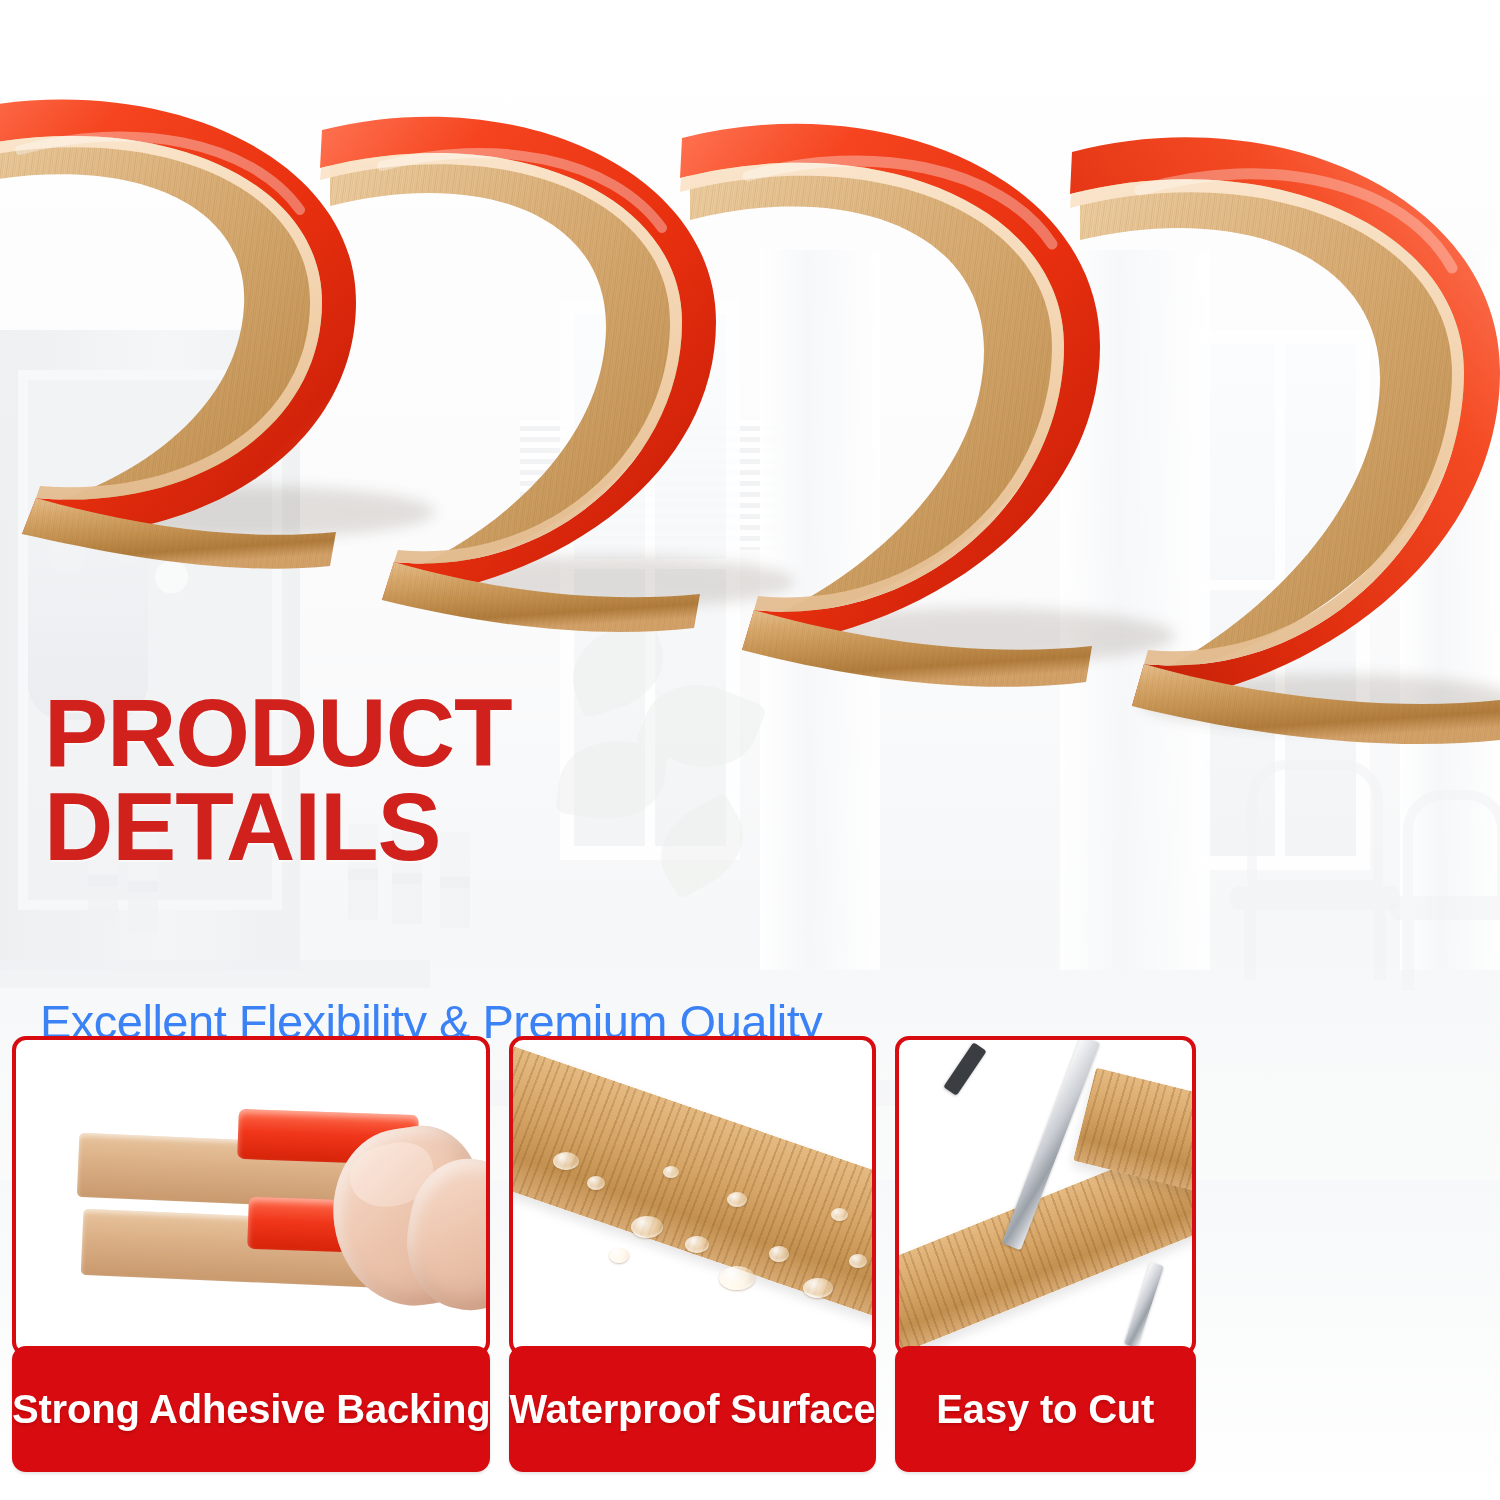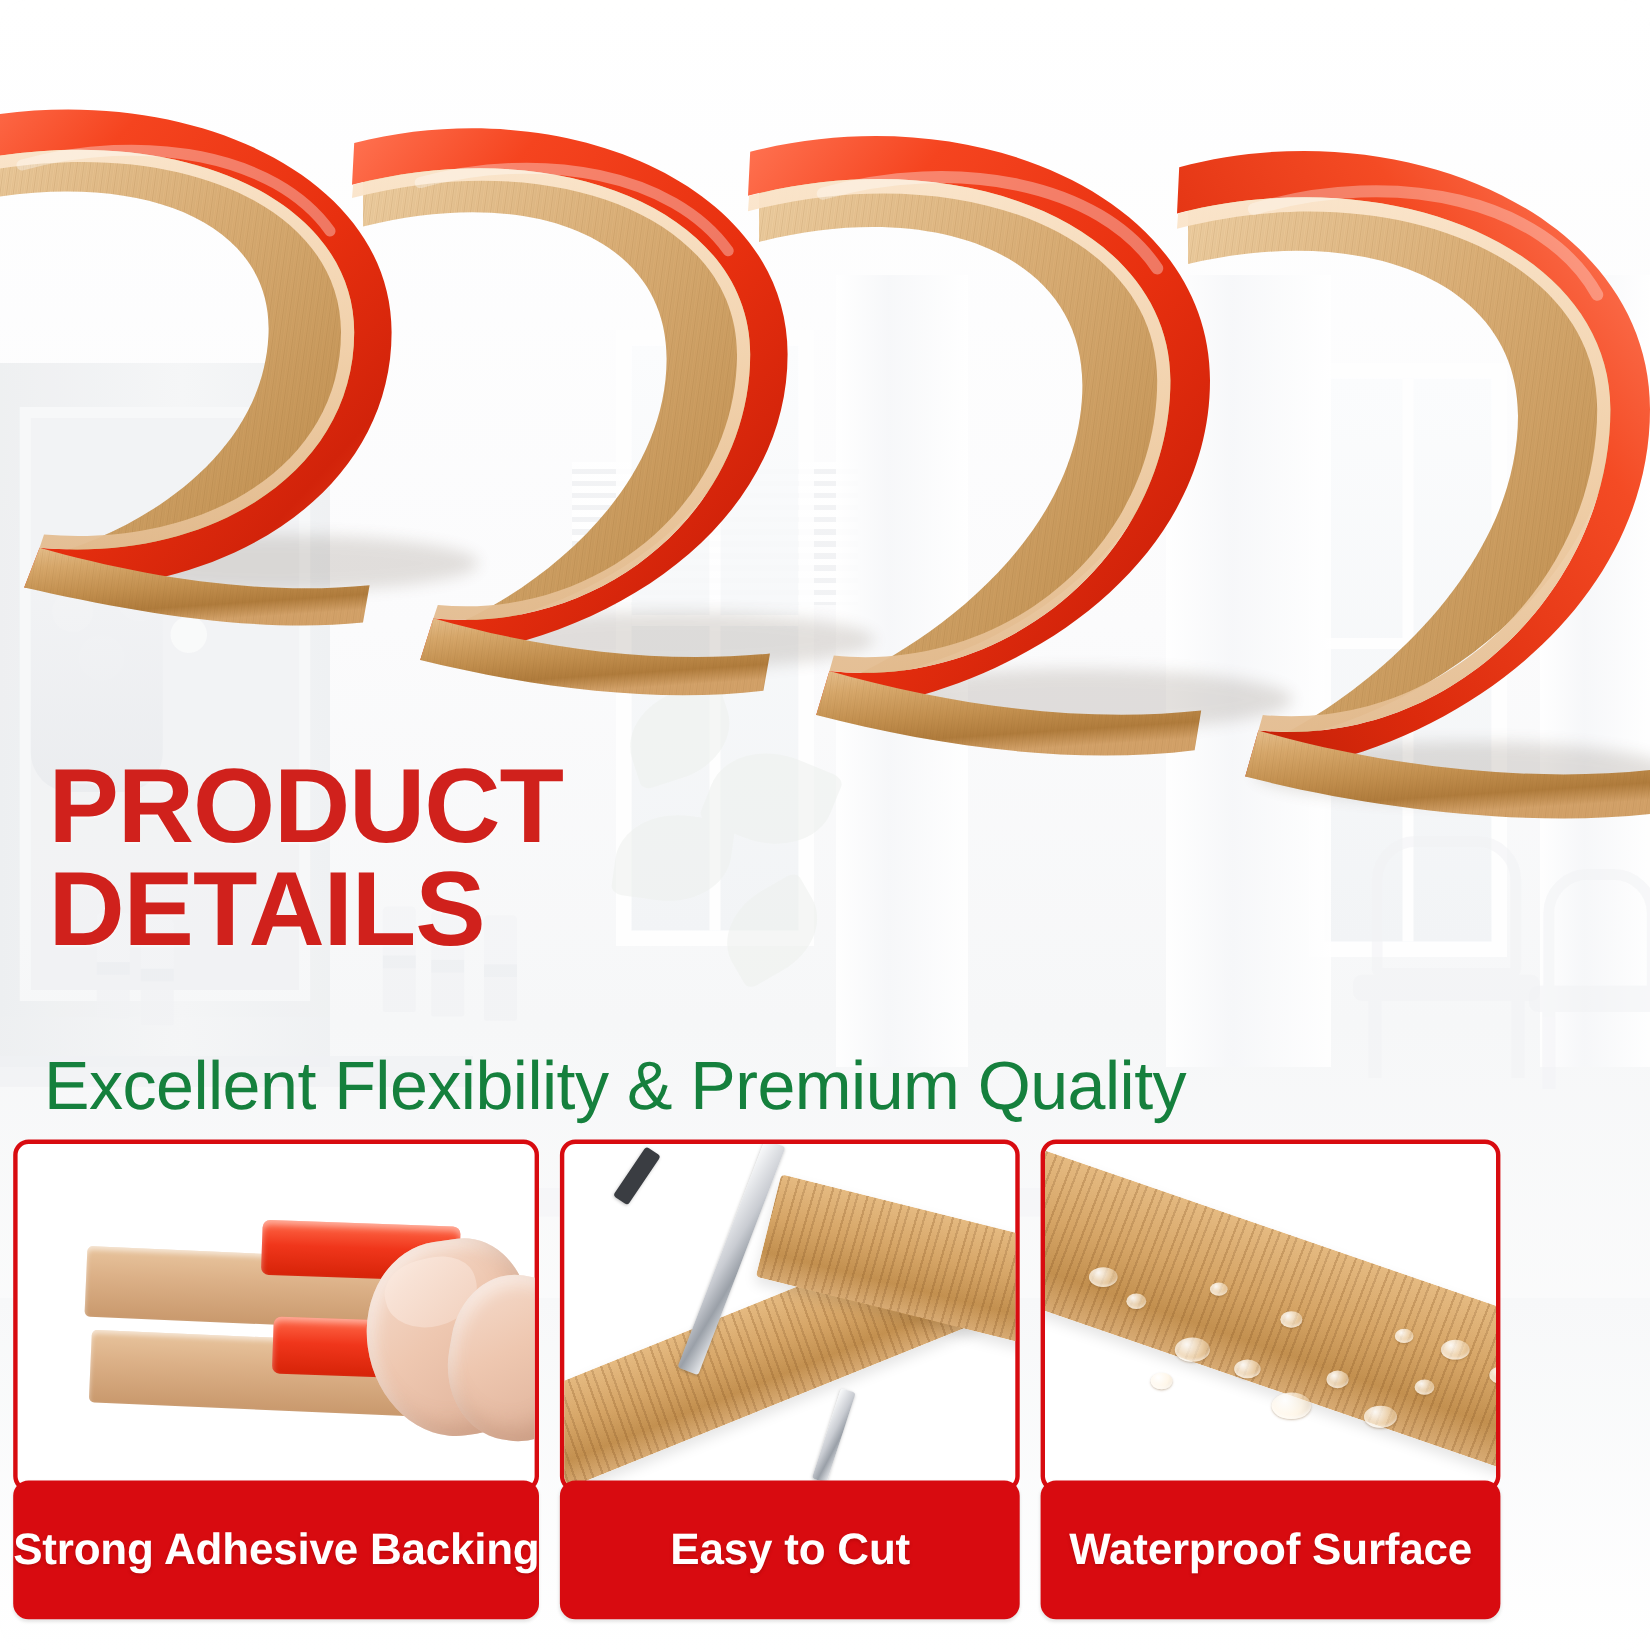--- a/index.html
+++ b/index.html
@@ -108,31 +108,31 @@
   .headline .line{
     font-weight:bold;
     font-size:96px;
     line-height:0.98;
     letter-spacing:-1px;
     color:#D0211C;
     text-shadow:0 2px 2px rgba(255,255,255,.55);
     white-space:nowrap;
   }
   .subhead{
-    position:absolute;left:40px;top:952px;
-    font-size:62px;
-    color:#15803d;
+    position:absolute;left:40px;top:994px;
+    font-size:47px;
+    color:#3b82f6;
     letter-spacing:-0.5px;
     white-space:nowrap;
   }
 
   
   .features{
     position:absolute;left:12px;top:1036px;
-    width:1352px;height:440px;
+    width:1184px;height:440px;
     display:flex;gap:19px;
   }
   .feature{
     position:relative;
     flex:1 1 0;
     display:flex;flex-direction:column;
   }
   .feature-frame{
     position:relative;
     height:312px;
@@ -405,35 +405,20 @@
         </div>
       </div>
       <div class="caption">
         <span>Strong Adhesive Backing</span>
       </div>
     </div>
 
     <div class="feature">
       <div class="feature-frame">
         <div class="art">
-          <div class="woodstrip" style="left:-40px;top:150px;width:420px;height:92px;transform:rotate(-22deg);border-radius:4px;"></div>
-          <div class="woodstrip" style="left:180px;top:72px;width:380px;height:96px;transform:rotate(14deg);border-radius:4px;"></div>
-          <div class="blade" style="left:142px;top:-8px;width:20px;height:222px;transform:rotate(21deg);border-radius:3px;"></div>
-          <div class="blade" style="left:238px;top:222px;width:14px;height:86px;transform:rotate(18deg);border-radius:3px;"></div>
-          <div class="blade" style="left:58px;top:2px;width:16px;height:54px;transform:rotate(34deg);border-radius:3px;background:#3a3d42;"></div>
-        </div>
-      </div>
-      <div class="caption">
-        <span>Easy to Cut</span>
-      </div>
-    </div>
-
-    <div class="feature">
-      <div class="feature-frame">
-        <div class="art">
           <div class="woodstrip" style="left:-60px;top:96px;width:620px;height:138px;transform:rotate(19deg);border-radius:3px;"></div>
           <div class="drop" style="left:40px;top:112px;width:26px;height:18px;"></div>
           <div class="drop" style="left:74px;top:136px;width:18px;height:14px;"></div>
           <div class="drop" style="left:118px;top:176px;width:32px;height:22px;"></div>
           <div class="drop" style="left:96px;top:208px;width:20px;height:15px;"></div>
           <div class="drop" style="left:172px;top:196px;width:24px;height:17px;"></div>
           <div class="drop" style="left:206px;top:226px;width:36px;height:24px;"></div>
           <div class="drop" style="left:256px;top:206px;width:20px;height:16px;"></div>
           <div class="drop" style="left:290px;top:238px;width:30px;height:20px;"></div>
           <div class="drop" style="left:336px;top:214px;width:18px;height:14px;"></div>
@@ -443,14 +428,29 @@
           <div class="drop" style="left:214px;top:152px;width:20px;height:15px;"></div>
           <div class="drop" style="left:150px;top:126px;width:16px;height:12px;"></div>
           <div class="drop" style="left:318px;top:168px;width:17px;height:13px;"></div>
         </div>
       </div>
       <div class="caption">
         <span>Waterproof Surface</span>
       </div>
     </div>
 
+    <div class="feature">
+      <div class="feature-frame">
+        <div class="art">
+          <div class="woodstrip" style="left:-40px;top:150px;width:420px;height:92px;transform:rotate(-22deg);border-radius:4px;"></div>
+          <div class="woodstrip" style="left:180px;top:72px;width:380px;height:96px;transform:rotate(14deg);border-radius:4px;"></div>
+          <div class="blade" style="left:142px;top:-8px;width:20px;height:222px;transform:rotate(21deg);border-radius:3px;"></div>
+          <div class="blade" style="left:238px;top:222px;width:14px;height:86px;transform:rotate(18deg);border-radius:3px;"></div>
+          <div class="blade" style="left:58px;top:2px;width:16px;height:54px;transform:rotate(34deg);border-radius:3px;background:#3a3d42;"></div>
+        </div>
+      </div>
+      <div class="caption">
+        <span>Easy to Cut</span>
+      </div>
+    </div>
+
   </div>
 </div>
 
 </body></html>

